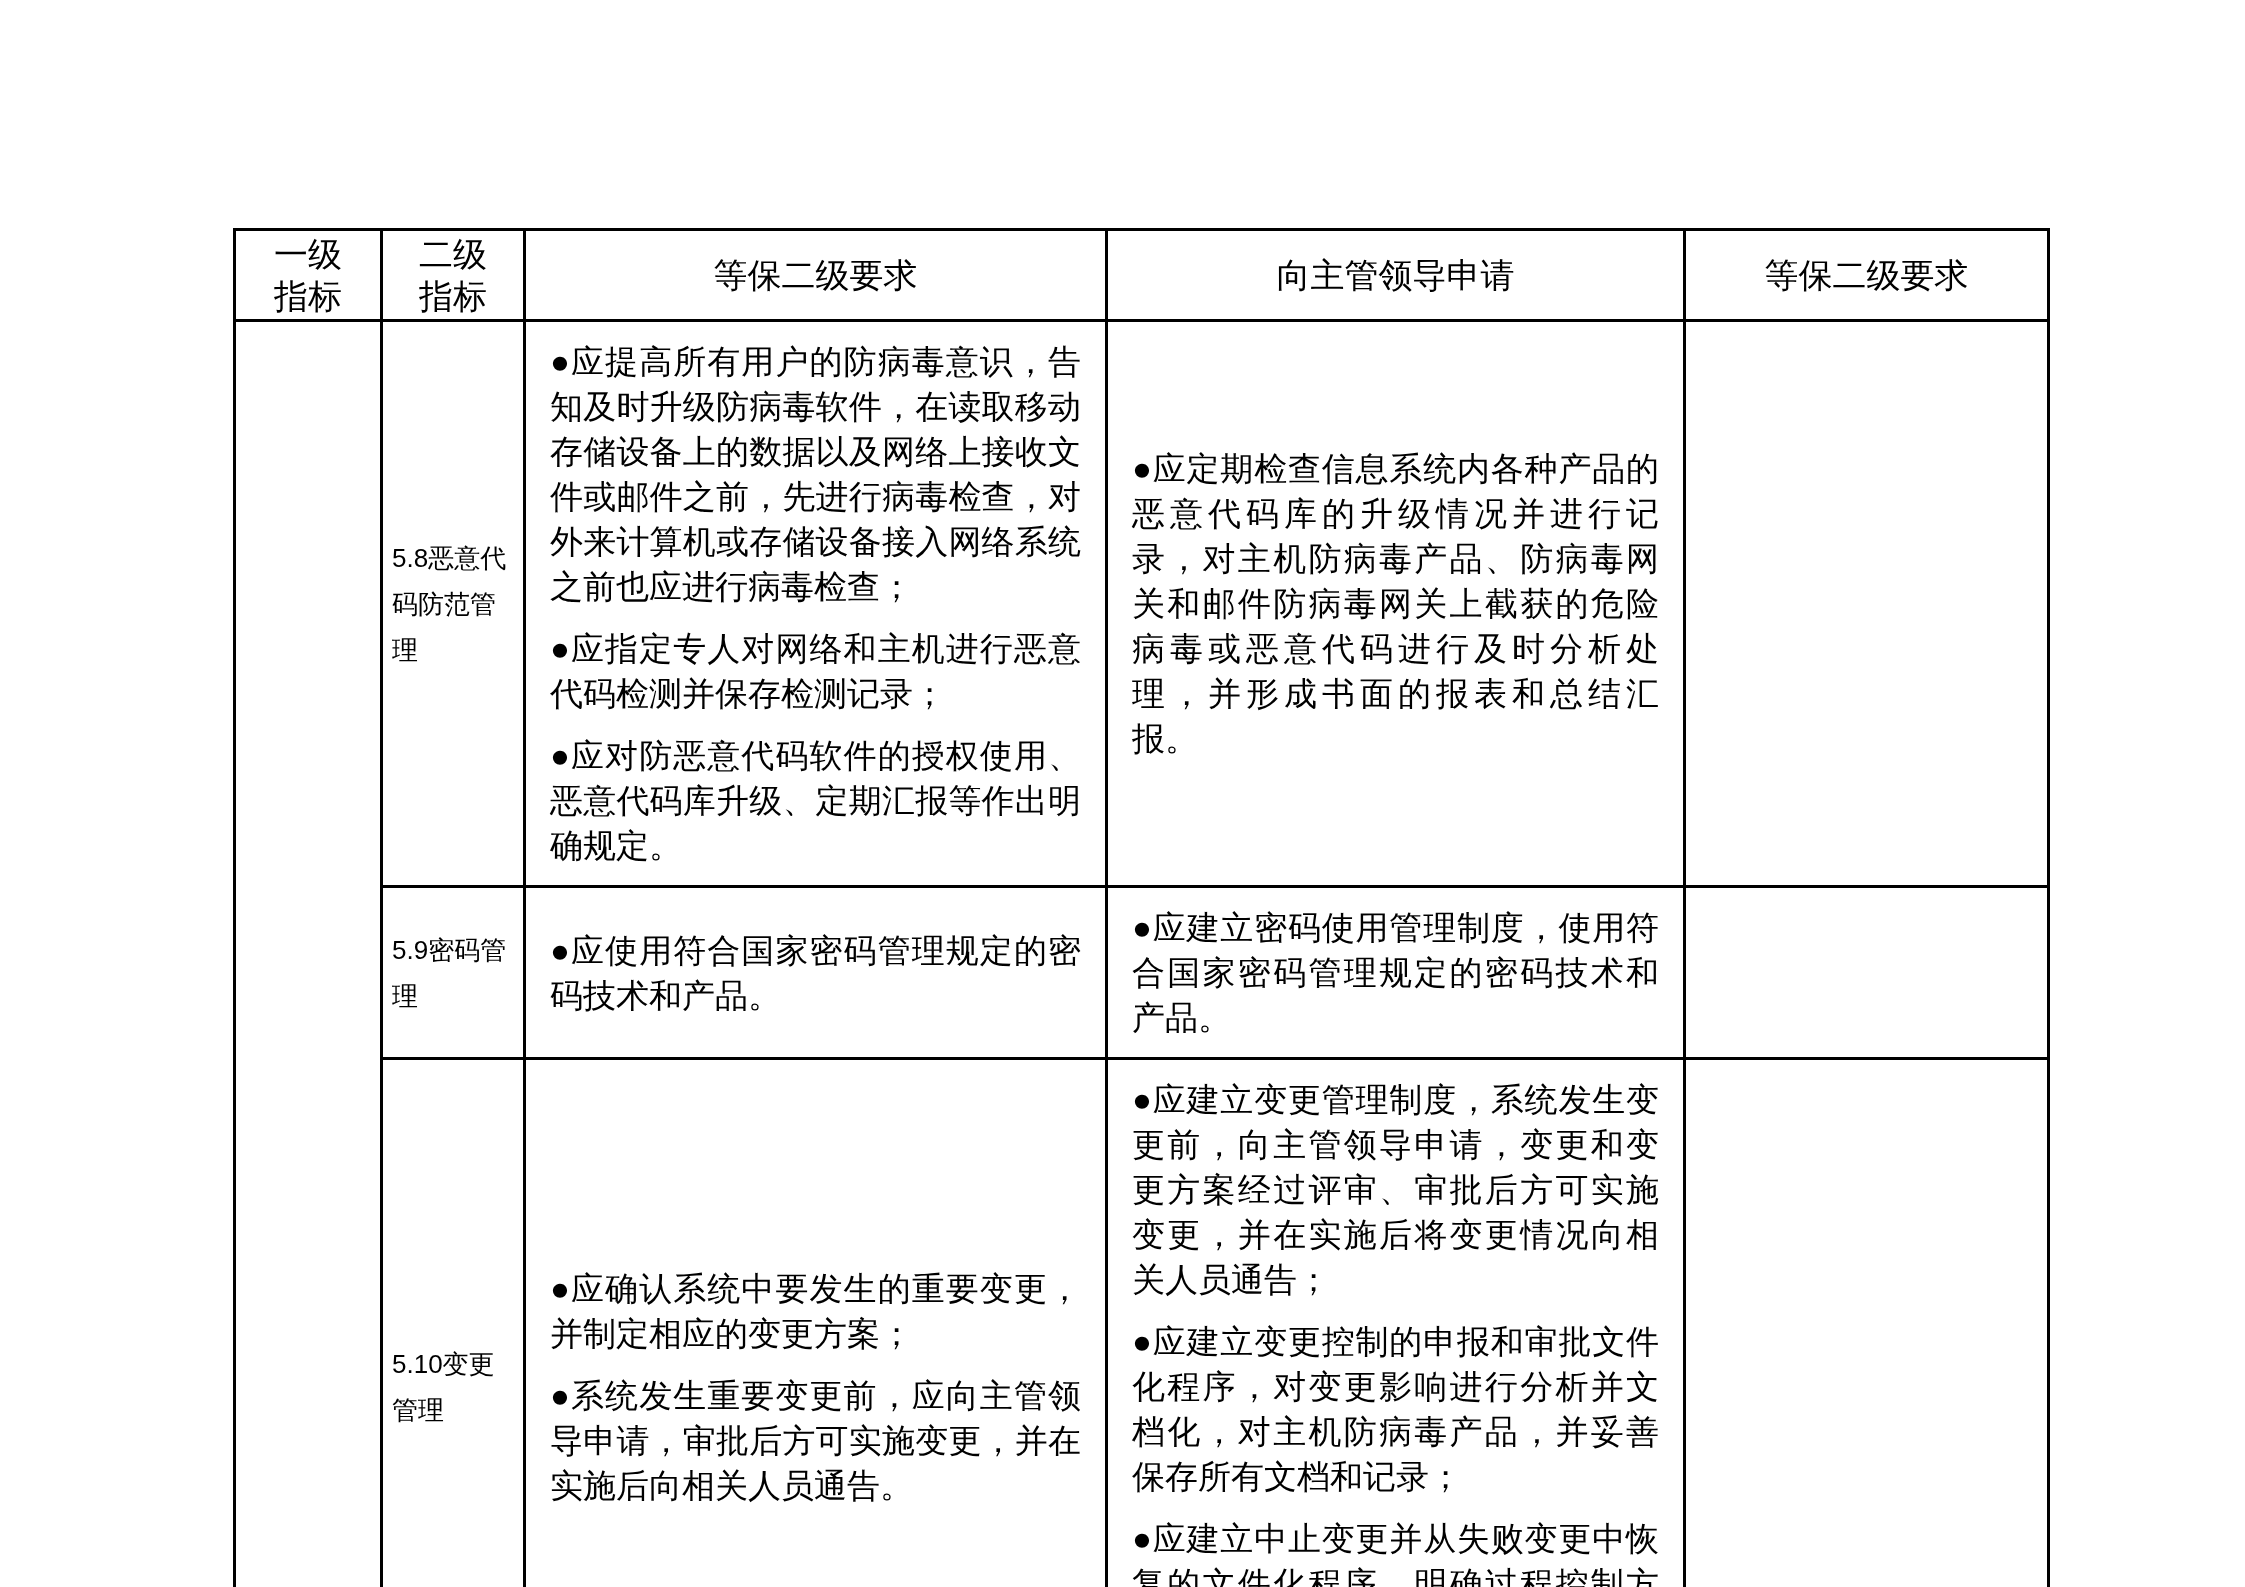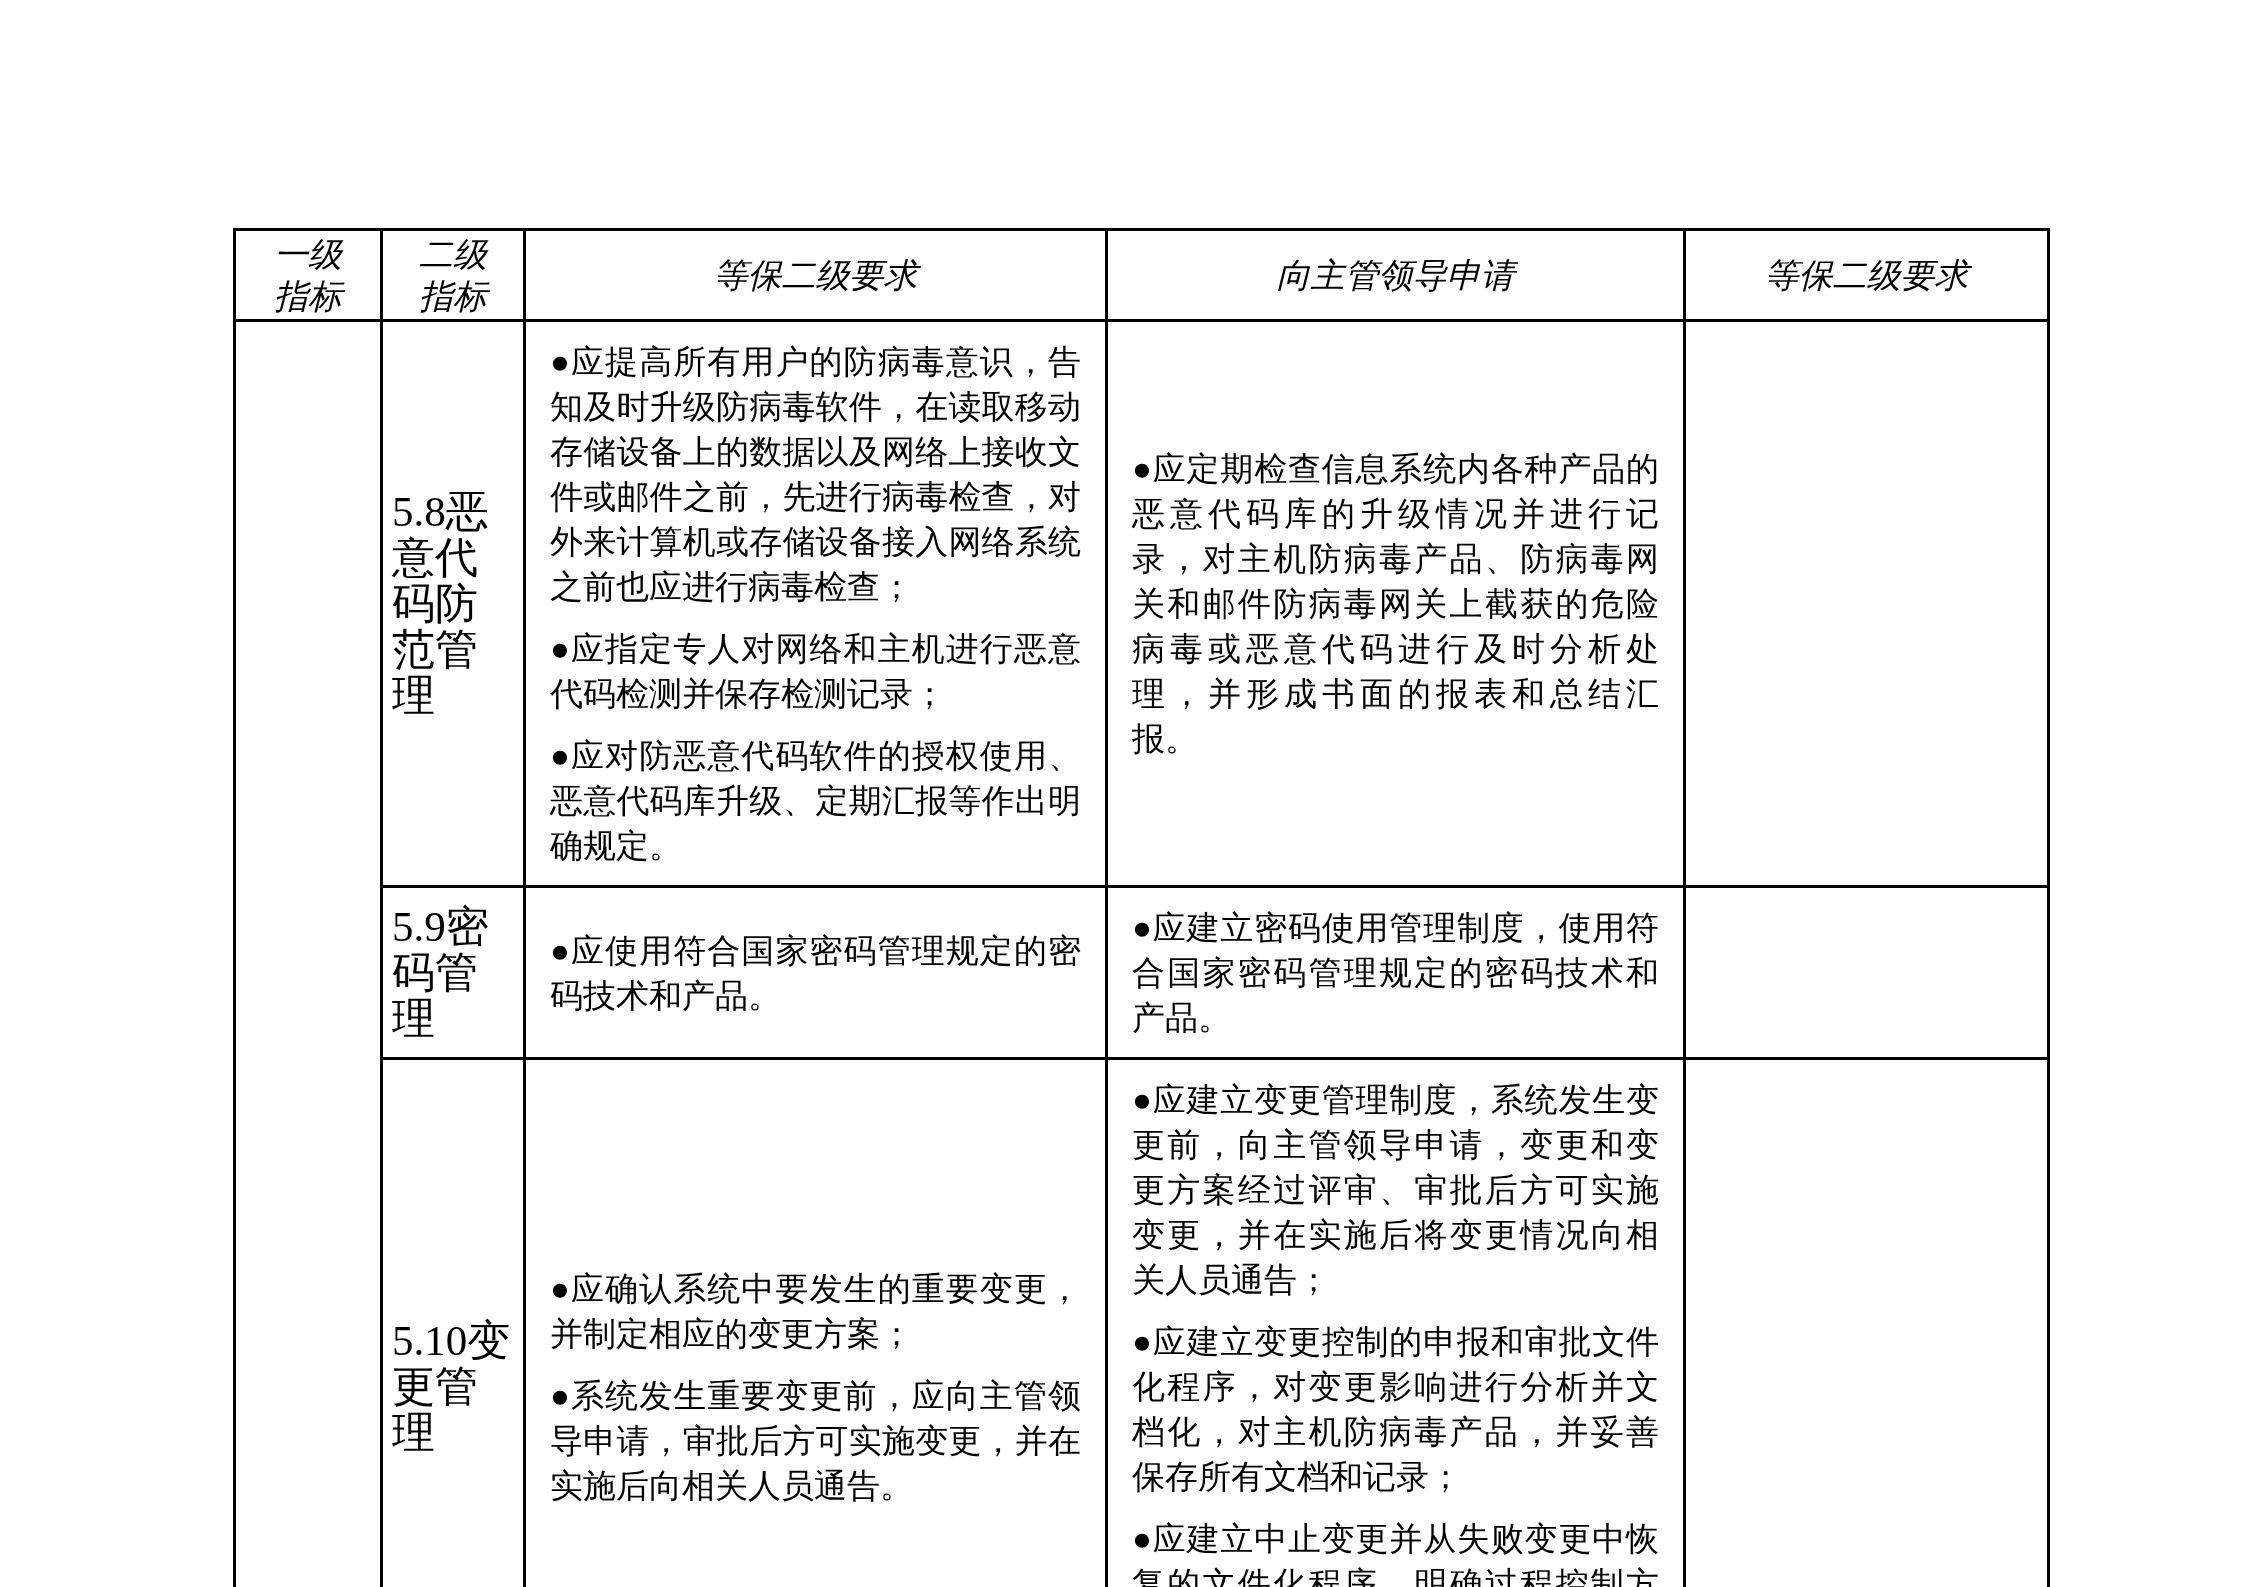--- a/index.html
+++ b/index.html
@@ -33,36 +33,36 @@
   }
   table.req-table th {
     font-weight: normal;
     font-size: 34px;
     line-height: 42px;
     text-align: center;
     white-space: pre-line;
     padding: 2px 4px;
   }
   td.indicator-cell {
-    font-family: Liberation Serif, serif;
-    font-size: 43px;
+    font-family: Liberation Sans, sans-serif;
+    font-size: 26px;
     line-height: 46px;
     text-align: left;
     padding: 2px 8px 2px 9px;
   }
   td.req-cell {
     font-size: 33px;
     line-height: 45px;
     text-align: justify;
     padding: 0 7px;
   }
   td.req-cell p.bullet-item {
     margin: 17px;
   }
-  tr.header-row   { height: 85px; font-style: italic; }
+  tr.header-row   { height: 85px; }
   tr.row-1        { height: 450px; }
   tr.row-2        { height: 87px; }
   tr.row-3        { height: 498px; }
 </style>
 </head>
 <body>
 
 <div class="page">
   <table class="req-table">
     <colgroup>

